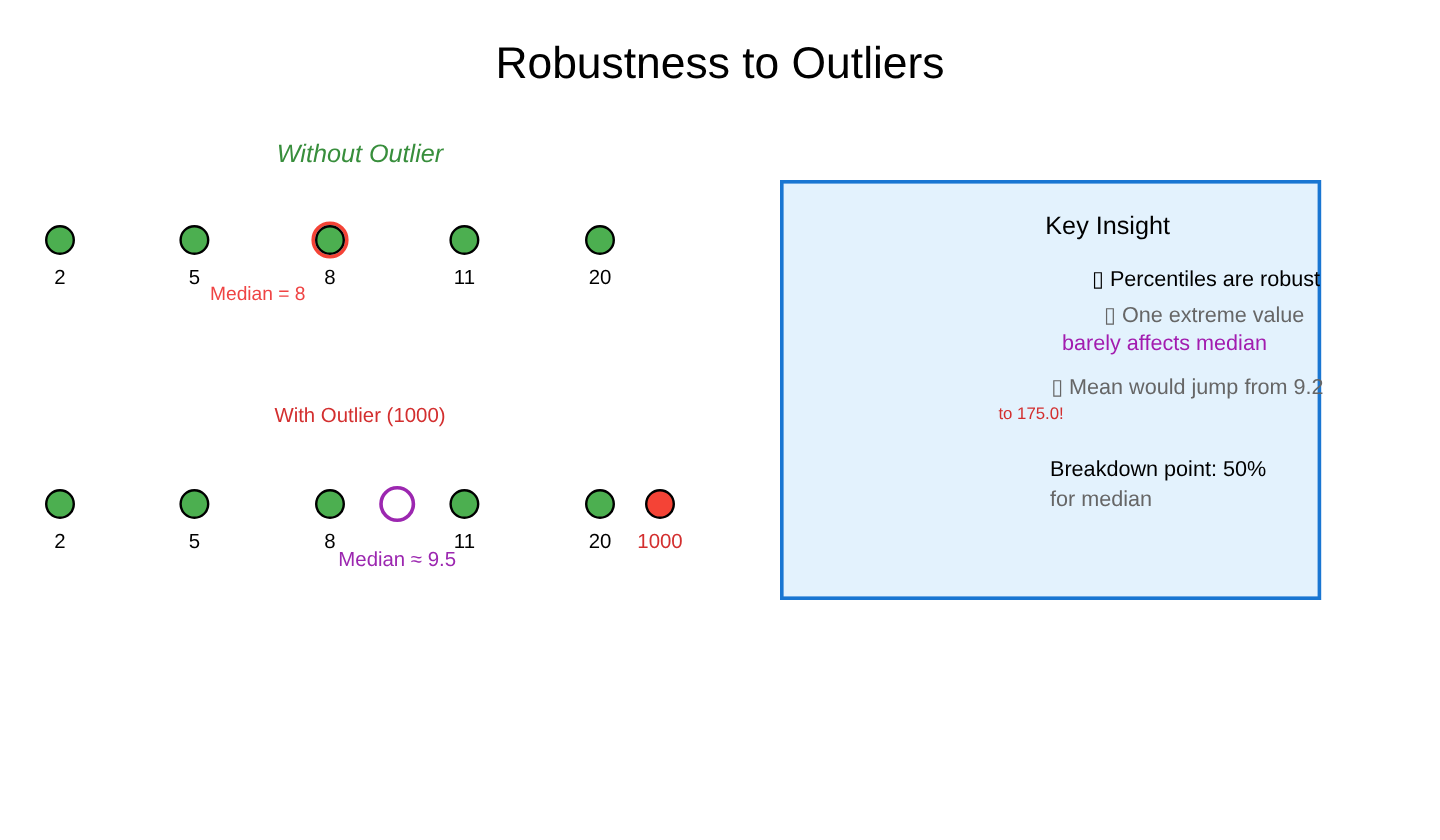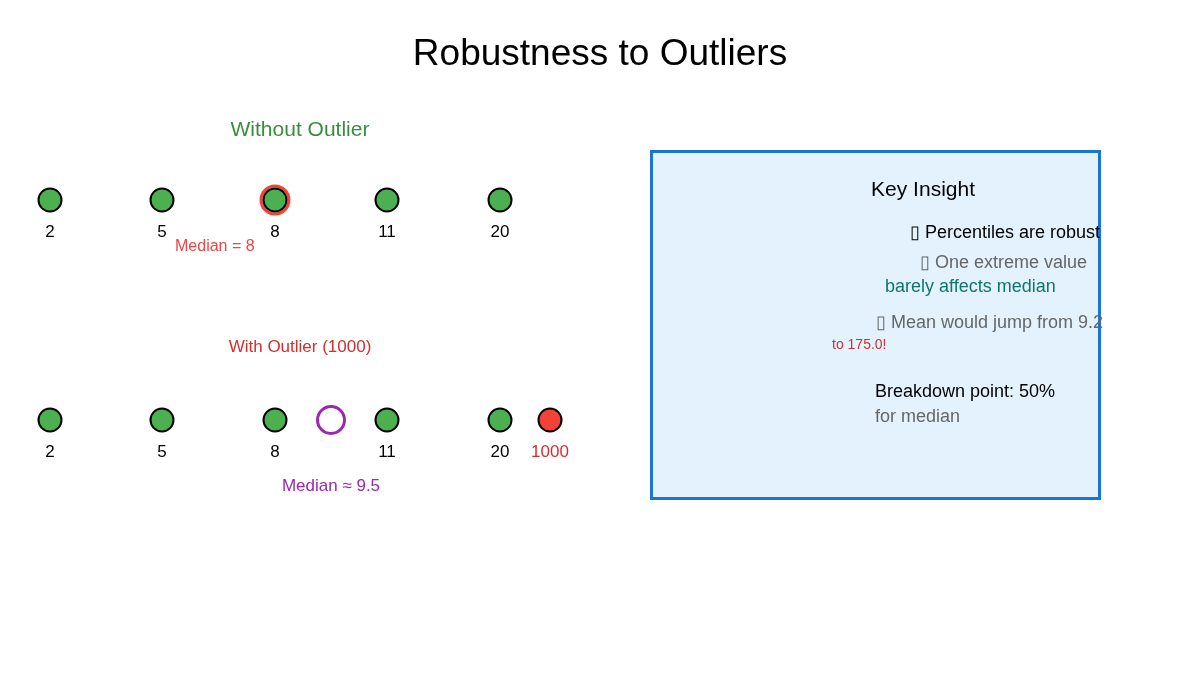--- a/index.html
+++ b/index.html
@@ -5,21 +5,21 @@
     html, body { margin: 0; padding: 0; background: #ffffff; }
     body { width: 1200px; height: 700px; position: relative; overflow: hidden; font-family: "Liberation Sans", sans-serif; }
     svg { position: absolute; left: 0; top: 0; }
     .abs { position: absolute; white-space: nowrap; }
   </style>
 </head>
 <body>
 
 <div class="abs" style="left:0;width:1200px;text-align:center;top:32px;font-size:37px;color:#000;">Robustness to Outliers</div>
 
-<div class="abs" style="left:200px;width:200px;text-align:center;top:117px;font-size:21px;color:#388e3c;">Without Outlier</div>
+<div class="abs" style="left:200px;width:200px;text-align:center;top:117px;font-size:21px;color:#388e3c;font-style:italic;">Without Outlier</div>
 
 <svg width="1200" height="700">
 
   <circle cx="275" cy="200" r="14" fill="none" stroke="#f44336" stroke-width="3"></circle>
   <circle cx="50" cy="200" r="11.5" fill="#4caf50" stroke="#000" stroke-width="2"></circle>
   <circle cx="162" cy="200" r="11.5" fill="#4caf50" stroke="#000" stroke-width="2"></circle>
   <circle cx="275" cy="200" r="11.5" fill="#4caf50" stroke="#000" stroke-width="2"></circle>
   <circle cx="387" cy="200" r="11.5" fill="#4caf50" stroke="#000" stroke-width="2"></circle>
   <circle cx="500" cy="200" r="11.5" fill="#4caf50" stroke="#000" stroke-width="2"></circle>
 
@@ -42,22 +42,22 @@
 <div class="abs" style="left:175px;width:200px;text-align:left;top:237px;font-size:16px;color:#ef4444;">Median = 8</div>
 
 <div class="abs" style="left:150px;width:300px;text-align:center;top:337px;font-size:17px;color:#d32f2f;">With Outlier (1000)</div>
 
 <div class="abs" style="left:20px;width:60px;text-align:center;top:442px;font-size:17px;">2</div>
 <div class="abs" style="left:132px;width:60px;text-align:center;top:442px;font-size:17px;">5</div>
 <div class="abs" style="left:245px;width:60px;text-align:center;top:442px;font-size:17px;">8</div>
 <div class="abs" style="left:357px;width:60px;text-align:center;top:442px;font-size:17px;">11</div>
 <div class="abs" style="left:470px;width:60px;text-align:center;top:442px;font-size:17px;">20</div>
 <div class="abs" style="left:510px;width:80px;text-align:center;top:442px;font-size:17px;color:#d32f2f;">1000</div>
-<div class="abs" style="left:231px;width:200px;text-align:center;top:457px;font-size:17px;color:#9c27b0;margin-top:19px;">Median ≈ 9.5</div>
+<div class="abs" style="left:231px;width:200px;text-align:center;top:457px;font-size:17px;color:#9c27b0;">Median ≈ 9.5</div>
 
 <div class="abs" style="left:775px;width:200px;text-align:right;top:177px;font-size:21px;color:#000;">Key Insight</div>
 <div class="abs" style="left:876px;top:221px;font-size:18px;color:#000;margin-left:34px;">▯ Percentiles are robust</div>
 <div class="abs" style="left:876px;top:251px;font-size:18px;color:#666;margin-left:44px;">▯ One extreme value</div>
-<div class="abs" style="left:885px;top:276px;font-size:18px;color:#0f766e;">barely affects median</div>
+<div class="abs" style="left:885px;top:276px;font-size:18px;color:#a21caf;">barely affects median</div>
 <div class="abs" style="left:876px;top:311px;font-size:18px;color:#666;">▯ Mean would jump from 9.2</div>
 <div class="abs" style="left:832px;top:336px;font-size:14px;color:#d32f2f;text-align:center;">to 175.0!</div>
 <div class="abs" style="left:875px;top:381px;font-size:18px;color:#000;">Breakdown point: 50%</div>
 <div class="abs" style="left:875px;top:406px;font-size:18px;color:#666;">for median</div>
 
 </body></html>

